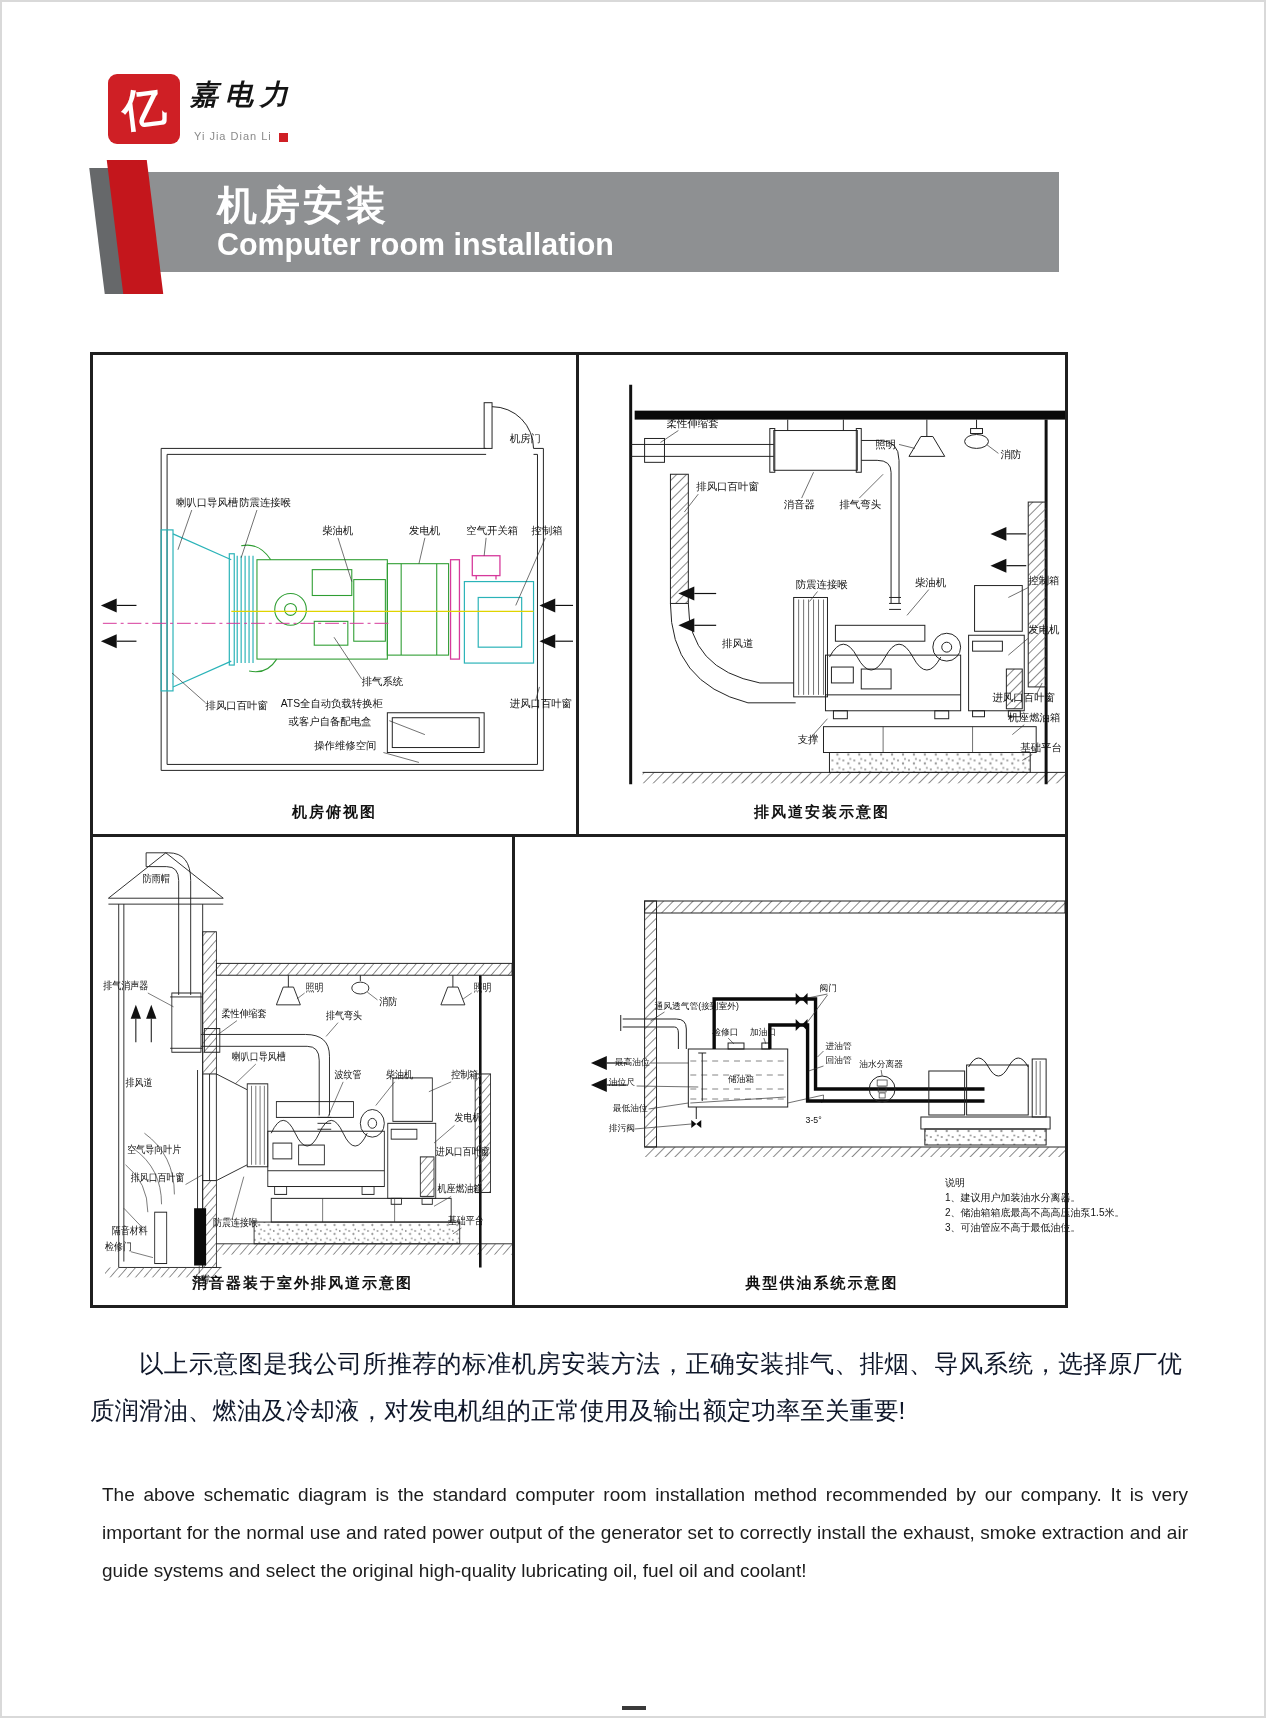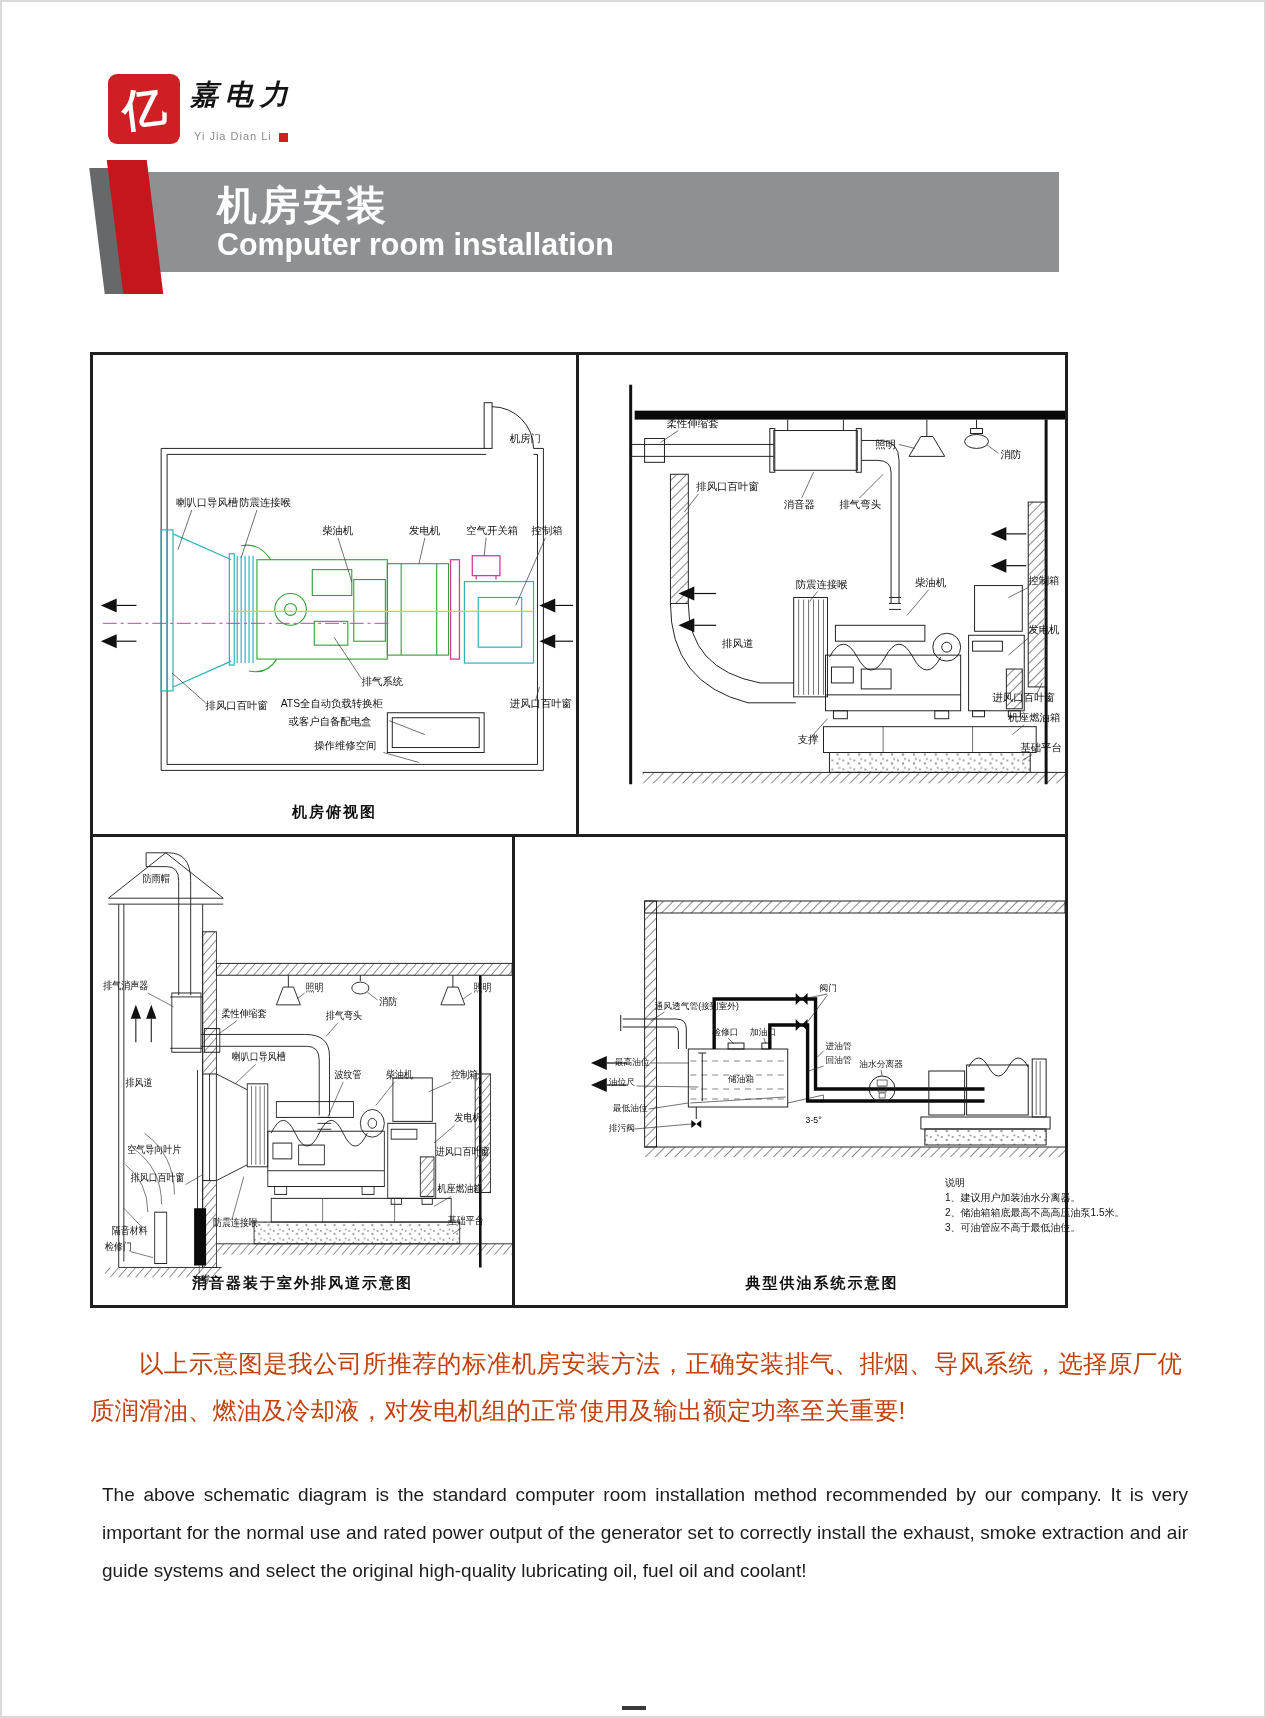--- a/index.html
+++ b/index.html
@@ -50,21 +50,21 @@
   .dash{stroke:#666;stroke-width:.8;stroke-dasharray:6 5;fill:none;}
   text.lbl{font-size:10.5px;fill:#111;font-family:"Liberation Sans","DejaVu Sans",sans-serif;}
   text.lbls{font-size:8.8px;fill:#111;font-family:"Liberation Sans","DejaVu Sans",sans-serif;}
   .arr polygon{fill:#111;}
   .arr line{stroke:#111;stroke-width:1.2;}
 
   
   .notes{position:absolute;left:366px;top:338px;font-size:10px;line-height:15px;color:#111;white-space:nowrap;z-index:3;}
 
   
-  .para-zh{position:absolute;left:88px;top:1338px;width:1092px;font-size:24.5px;line-height:47px;color:#c2410c;
+  .para-zh{position:absolute;left:88px;top:1338px;width:1092px;font-size:24.5px;line-height:47px;color:#0f172a;
         text-indent:2em;text-align:justify;margin:0;}
   .para-en{position:absolute;left:88px;top:1462px;width:1086px;font-size:19px;line-height:38px;color:#1c1c1c;
         text-align:justify;margin:12px;}
   .page-mark{position:absolute;left:620px;bottom:6px;width:24px;height:4px;background:#3a3a3a;}
 </style>
 </head>
 <body>
 
 <div class="page">
 
@@ -296,20 +296,21 @@
           <text class="lbl" x="416" y="348">进风口百叶窗</text>
           <line class="ldr" x1="460" y1="342" x2="466" y2="330"></line>
           <text class="lbl" x="220" y="390">支撑</text>
           <line class="ldr" x1="234" y1="384" x2="250" y2="366"></line>
           <text class="lbl" x="432" y="368">机座燃油箱</text>
           <line class="ldr" x1="448" y1="372" x2="436" y2="382"></line>
           <text class="lbl" x="444" y="398">基础平台</text>
           <line class="ldr" x1="456" y1="402" x2="446" y2="408"></line>
         </g>
       </svg>
+      <div class="cap">排风道安装示意图</div>
     </div>
 
     <div class="panel p-bl">
       <svg viewBox="0 0 489 474" preserveAspectRatio="none">
         <defs>
           <pattern id="hx3" width="7" height="7" patternTransform="rotate(45)" patternUnits="userSpaceOnUse">
             <line x1="0" y1="0" x2="0" y2="7" stroke="#555" stroke-width="1.4"></line>
           </pattern>
           <pattern id="sp3" width="11" height="9" patternUnits="userSpaceOnUse">
             <circle cx="2" cy="3" r="1" fill="#8b8b8b"></circle>

